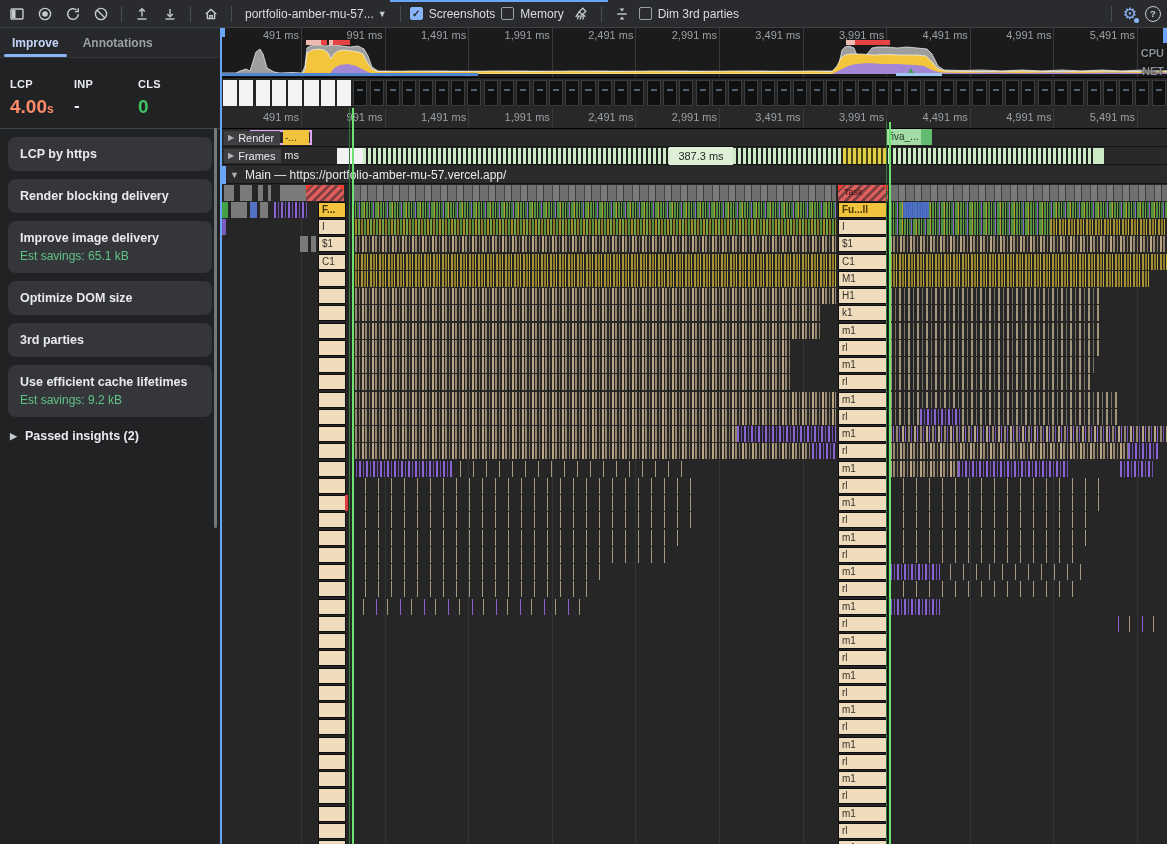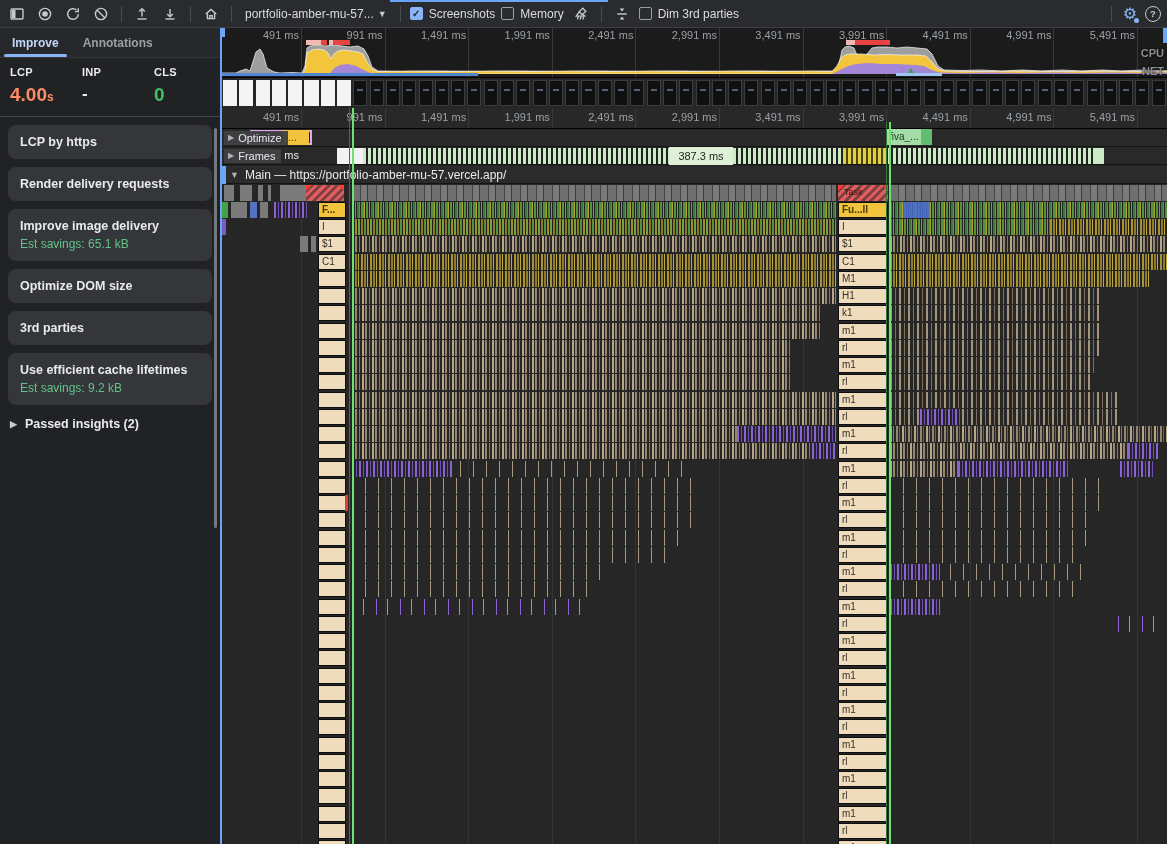--- a/index.html
+++ b/index.html
@@ -23,21 +23,21 @@
   .gear .dot{position:absolute;right:-2px;bottom:-1px;width:5px;height:5px;border-radius:50%;background:#8ab4f8;}
   .help{width:14px;height:14px;border:1.4px solid #c7cacd;border-radius:50%;font-size:9.5px;line-height:14px;
         text-align:center;color:#c7cacd;font-weight:bold;}
   .topline{position:absolute;left:390px;top:0;width:218px;height:2px;background:#6aa5f8;}
   
   .sidebar{position:absolute;left:0;top:28px;width:220px;height:816px;background:#212224;overflow:hidden;}
   .tabs{display:flex;height:29px;align-items:stretch;border-bottom:1px solid #35363a;background:#27282b;}
   .tab{padding:0 12px;display:flex;align-items:center;font-weight:bold;color:#9aa0a6;position:relative;}
   .tab.active{color:#c2d7fb;}
   .tab.active:after{content:"";position:absolute;left:4px;right:4px;bottom:0;height:3px;background:#8ab4f8;border-radius:2px;}
-  .metrics{display:flex;padding:8px 10px 6px 10px;gap:16px;}
+  .metrics{display:flex;padding:8px 10px 6px 10px;gap:0;margin-top:12px;}
   .metric{width:64px;}
   .metric .ml{font-size:11px;font-weight:bold;color:#e8eaed;letter-spacing:.3px;}
   .metric .mv{margin-top:6px;font-size:19px;font-weight:bold;}
   .mv.lcp{color:var(--lcp);} .mv.lcp .unit{font-size:12px;}
   .mv.inp{color:#e8eaed;font-size:17px;}
   .mv.cls{color:var(--cls);}
   .sb-divider{height:1px;background:#44474b;margin:4px 0 2px 0;}
   .cards{padding:6px 8px 0 8px;display:flex;flex-direction:column;gap:8px;}
   .card{background:#35363a;border-radius:8px;padding:10px 12px;color:#e8eaed;font-weight:bold;font-size:12.5px;}
   .card .savings{margin-top:4px;color:var(--savings);font-weight:normal;font-size:12px;}
@@ -227,21 +227,21 @@
         <div class="ml">CLS</div>
         <div class="mv cls">0</div>
       </div>
     </div>
     <div class="sb-divider"></div>
     <div class="cards" id="cards">
         <div class="card">
           <div>LCP by https</div>
         </div>
         <div class="card">
-          <div>Render delivery requests</div>
+          <div>Render blocking delivery</div>
         </div>
         <div class="card">
           <div>Improve image delivery</div>
           <div class="savings">Est savings: 65.1 kB</div>
         </div>
         <div class="card">
           <div>Optimize DOM size</div>
         </div>
         <div class="card">
           <div>3rd parties</div>
@@ -494,21 +494,21 @@
         <div class="ruler-tick" style="left: 831.4px; height: 20px;"></div>
         <div class="ruler-lab" style="left: 829px; top: 3px;">5,491 ms</div>
         <div class="ruler-tick" style="left: 915px; height: 20px;"></div>
       </div>
 
     <div class="track tr-net">
       <div class="net-outline"></div>
       <div class="net-chip">-...</div>
       <div class="chip-label">
         <span class="tri">▶</span>
-        <span>Optimize</span>
+        <span>Render</span>
       </div>
       <div class="req-chip">fiva_...</div>
     </div>
 
     <div class="track tr-frames">
       <div class="fr-partial">.7 ms</div>
       <div class="fr-white"></div>
       <div class="fr-stripes"></div>
       <div class="fr-yellow"></div>
       <div class="fr-tail"></div>

